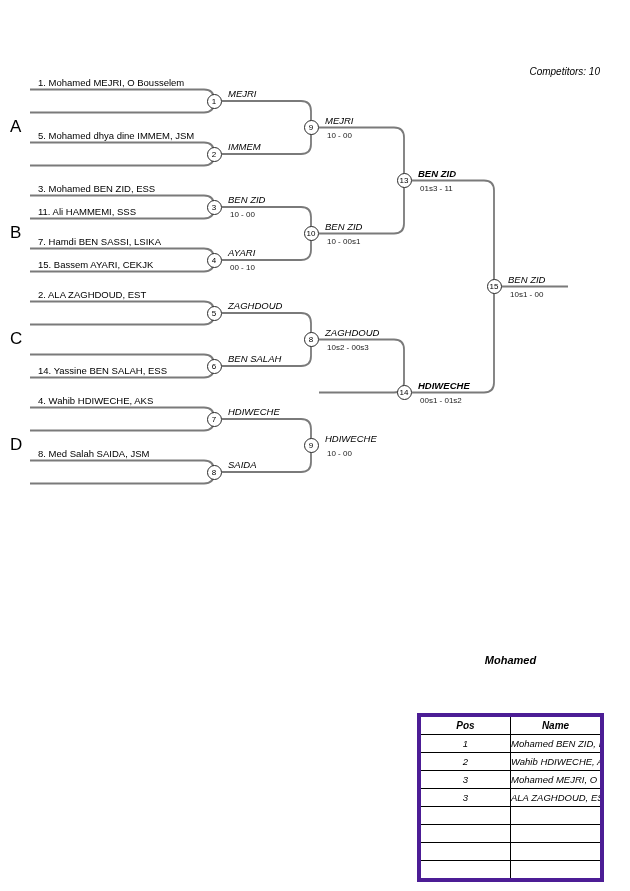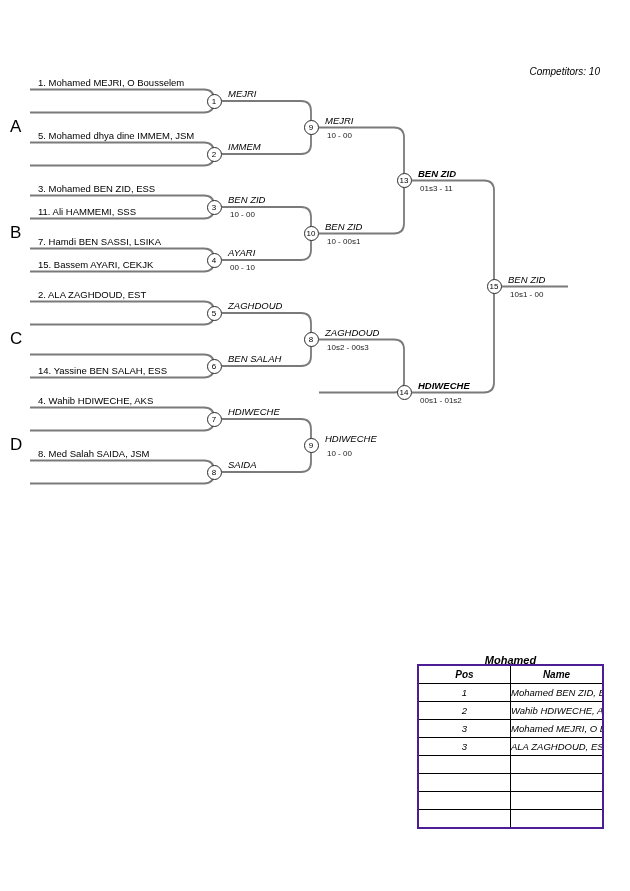--- a/index.html
+++ b/index.html
@@ -32,22 +32,22 @@
   .match-circle{
     position:absolute;width:15px;height:15px;border-radius:50%;
     background:#fff;border:1px solid #2b2b2b;box-sizing:border-box;
     font-size:8px;line-height:13px;text-align:center;color:#000;
   }
   .results-title{
     position:absolute;left:417px;top:654px;width:187px;text-align:center;
     font-size:11px;font-weight:bold;font-style:italic;
   }
   table.results{
-    position:absolute;left:417px;top:664px;width:187px;
-    border-collapse:collapse;border:2px solid #4c1d95;table-layout:fixed;
+    position:absolute;left:417px;top:713px;width:187px;
+    border-collapse:collapse;border:4px solid #4c1d95;table-layout:fixed;
   }
   table.results td,table.results th{
     border:1px solid #000;height:17px;padding:0;overflow:hidden;
     font-size:9.5px;font-style:italic;font-weight:normal;white-space:nowrap;
   }
   table.results th{font-weight:bold;font-size:10px;text-align:center;}
   td.pos{width:42px;text-align:center;}
   td.name{padding-left:10px;text-align:left;}
 </style>
 </head>

